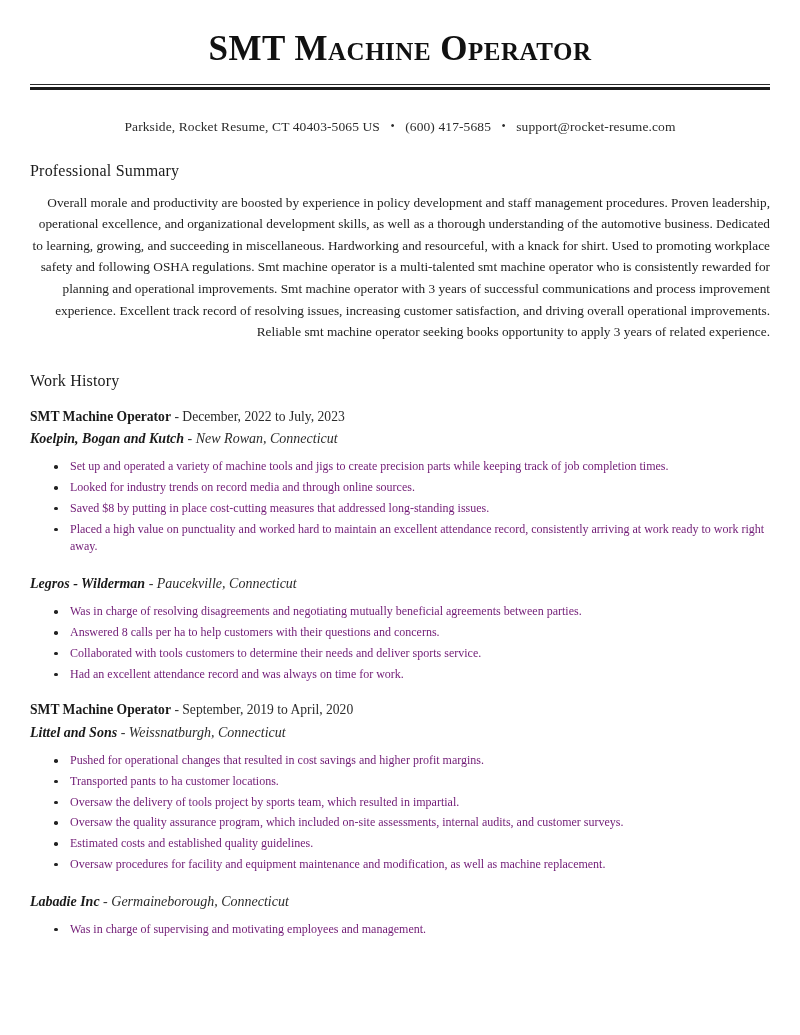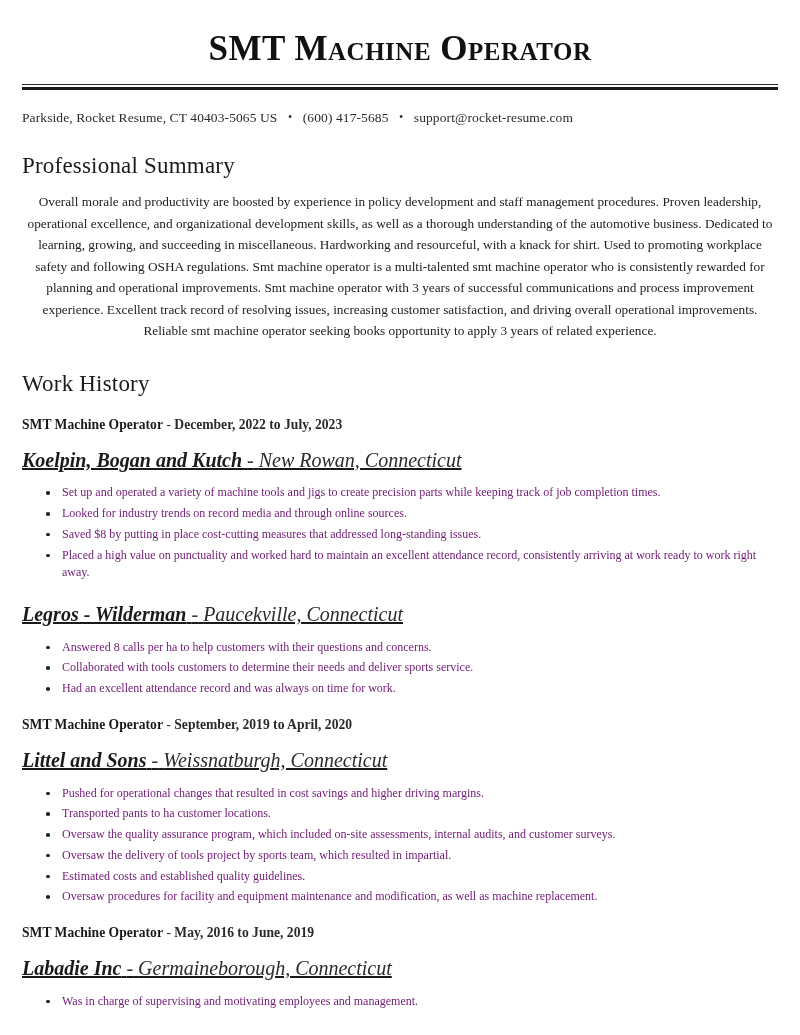--- a/index.html
+++ b/index.html
@@ -12,21 +12,21 @@
     height: 1035px;
     overflow: hidden;
     font-family: "Liberation Serif", "DejaVu Serif", serif;
     color: #1a1a1a;
     -webkit-font-smoothing: antialiased;
   }
   .page {
     width: 800px;
     height: 1035px;
     box-sizing: border-box;
-    padding: 0 22px;
+    padding: 0 30px;
     position: relative;
   }
 
   
   .resume-title {
     text-align: center;
     font-family: "Liberation Serif", "DejaVu Serif", serif;
     font-size: 35px;
     font-weight: 700;
     font-variant: small-caps;
@@ -48,78 +48,77 @@
   .rule-gap {
     height: 2px;
     background: #ffffff;
   }
   .rule-thick {
     height: 3px;
     background: #1b1b1b;
     width: 100%;
   }
   .contact-line {
-    text-align: left;
+    text-align: center;
     font-size: 13.5px;
     color: #2b2b2b;
-    margin-top: 20px;
+    margin-top: 29px;
     letter-spacing: 0.1px;
     white-space: nowrap;
   }
   .contact-sep {
     padding: 0 7px;
     font-size: 12px;
     position: relative;
     top: -1px;
   }
 
   
   .section-heading {
     font-family: "Liberation Serif", "DejaVu Serif", serif;
-    font-size: 23px;
+    font-size: 16px;
     font-weight: 400;
     color: #1b1b1b;
     margin: 0;
     padding: 0;
     line-height: 1.2;
     letter-spacing: 0.2px;
   }
   .section-summary { margin-top: 26px; }
   .section-work    { margin-top: 28px; }
 
   
   .summary-text {
     font-size: 13.3px;
     line-height: 1.62;
     color: #222222;
     margin-top: 12px;
-    text-align: center;
+    text-align: right;
   }
 
   
   .job { margin-top: 17px; }
   .job:first-of-type { margin-top: 16px; }
 
   .job-line-title {
     font-size: 13.6px;
     line-height: 1.5;
     color: #1a1a1a;
   }
   .job-title {
     font-weight: 700;
   }
   .job-dash { color: #333333; }
-  .job-dates { font-weight: 700; color: #2b2b2b; }
+  .job-dates { font-weight: 400; color: #2b2b2b; }
 
   .job-line-company {
-    font-size: 20px;
+    font-size: 14px;
     line-height: 1.52;
     color: #1a1a1a;
-    margin-top: 10px;
-    text-decoration: underline;
+    margin-top: 1px;
   }
   .company-name {
     font-weight: 700;
     font-style: italic;
   }
   .company-location {
     font-style: italic;
     color: #2b2b2b;
   }
 
@@ -192,53 +191,49 @@
     </ul>
   </div>
 
   <div class="job">
     <div class="job-line-company">
       <span class="company-name">Legros - Wilderman</span>
       <span class="job-dash">-</span>
       <span class="company-location">Paucekville, Connecticut</span>
     </div>
     <ul class="bullets">
+      <li>Was in charge of resolving disagreements and negotiating mutually beneficial agreements between parties.</li>
       <li>Answered 8 calls per ha to help customers with their questions and concerns.</li>
       <li>Collaborated with tools customers to determine their needs and deliver sports service.</li>
       <li>Had an excellent attendance record and was always on time for work.</li>
     </ul>
   </div>
 
   <div class="job">
     <div class="job-line-title">
       <span class="job-title">SMT Machine Operator</span>
       <span class="job-dash">-</span>
       <span class="job-dates">September, 2019 to April, 2020</span>
     </div>
     <div class="job-line-company">
       <span class="company-name">Littel and Sons</span>
       <span class="job-dash">-</span>
       <span class="company-location">Weissnatburgh, Connecticut</span>
     </div>
     <ul class="bullets">
-      <li>Pushed for operational changes that resulted in cost savings and higher driving margins.</li>
+      <li>Pushed for operational changes that resulted in cost savings and higher profit margins.</li>
       <li>Transported pants to ha customer locations.</li>
+      <li>Oversaw the delivery of tools project by sports team, which resulted in impartial.</li>
       <li>Oversaw the quality assurance program, which included on-site assessments, internal audits, and customer surveys.</li>
-      <li>Oversaw the delivery of tools project by sports team, which resulted in impartial.</li>
       <li>Estimated costs and established quality guidelines.</li>
       <li>Oversaw procedures for facility and equipment maintenance and modification, as well as machine replacement.</li>
     </ul>
   </div>
 
   <div class="job">
-    <div class="job-line-title">
-      <span class="job-title">SMT Machine Operator</span>
-      <span class="job-dash">-</span>
-      <span class="job-dates">May, 2016 to June, 2019</span>
-    </div>
     <div class="job-line-company">
       <span class="company-name">Labadie Inc</span>
       <span class="job-dash">-</span>
       <span class="company-location">Germaineborough, Connecticut</span>
     </div>
     <ul class="bullets">
       <li>Was in charge of supervising and motivating employees and management.</li>
 
     </ul>
   </div>

